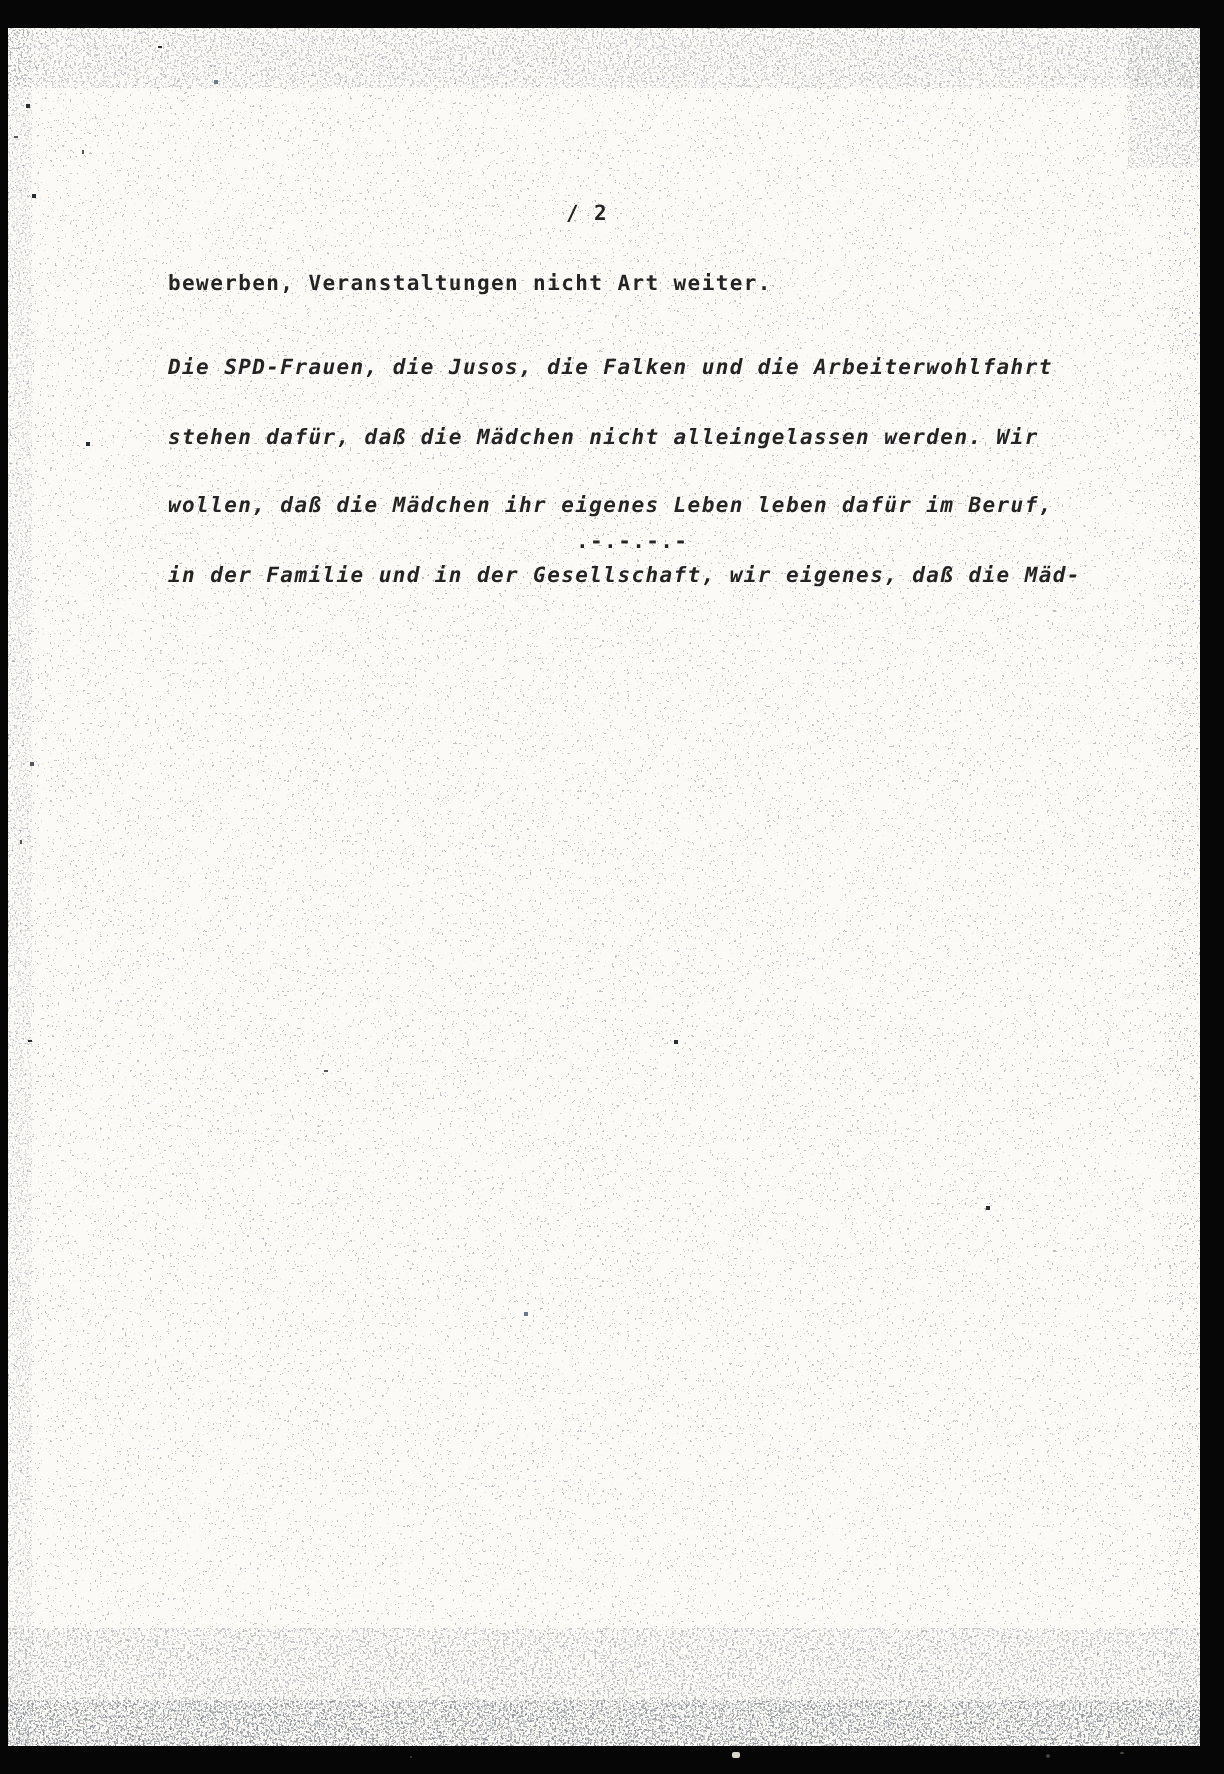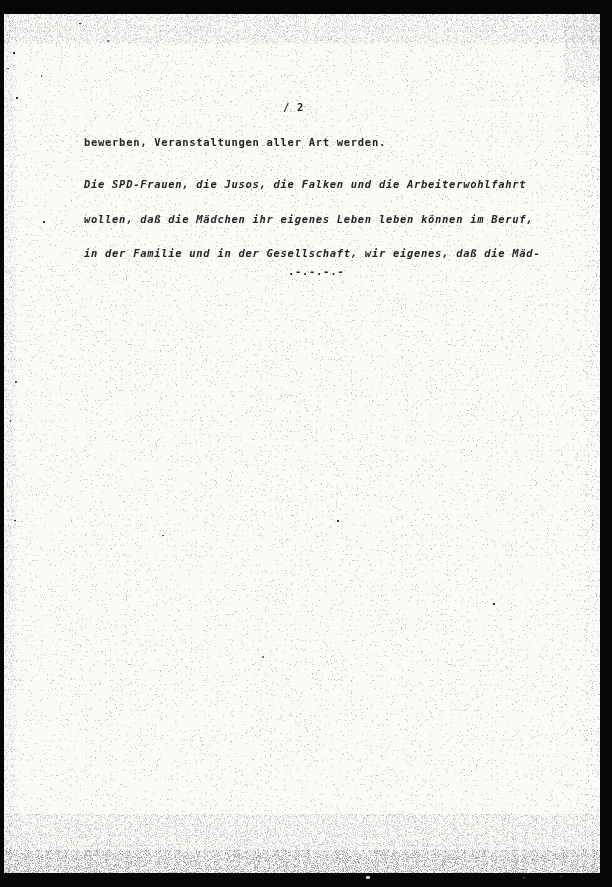--- a/index.html
+++ b/index.html
@@ -99,25 +99,26 @@
     <i class="speck faint" style="left:11px; top:367px; width:2px; height:2px;"></i>
     <i class="speck faint" style="left:6px;  top:406px; width:1px; height:2px;"></i>
     <i class="speck" style="left:10px; top:506px; width:2px; height:1px;"></i>
     <i class="speck" style="left:333px;top:506px; width:2px; height:2px;"></i>
     <i class="speck" style="left:489px;top:589px; width:2px; height:2px;"></i>
     <i class="speck faint" style="left:158px;top:521px; width:2px; height:1px;"></i>
     <i class="speck blue" style="left:258px;top:642px; width:2px; height:2px;"></i>
 
     <div class="txt page-number">/ 2</div>
 
-    <div class="txt closing-line">bewerben, Veranstaltungen aller Art werden.</div>
+    <div class="txt closing-line">bewerben, Veranstaltungen nicht Art weiter.</div>
 
     <div class="txt paragraph">
       <div>Die SPD-Frauen, die Jusos, die Falken und die Arbeiterwohlfahrt</div>
-      <div>wollen, daß die Mädchen ihr eigenes Leben leben können im Beruf,</div>
+      <div>stehen dafür, daß die Mädchen nicht alleingelassen werden. Wir</div>
+      <div>wollen, daß die Mädchen ihr eigenes Leben leben dafür im Beruf,</div>
       <div>in der Familie und in der Gesellschaft, wir eigenes, daß die Mäd-</div>
     </div>
 
     <div class="txt separator">.-.-.-.-</div>
 
   </div>
 
   <i class="bar-speck" style="left:366px; top:876px; width:4px; height:3px;"></i>
   <i class="bar-speck dim" style="left:205px; top:878px; width:1px; height:1px;"></i>
   <i class="bar-speck dim" style="left:523px; top:877px; width:2px; height:2px;"></i>

